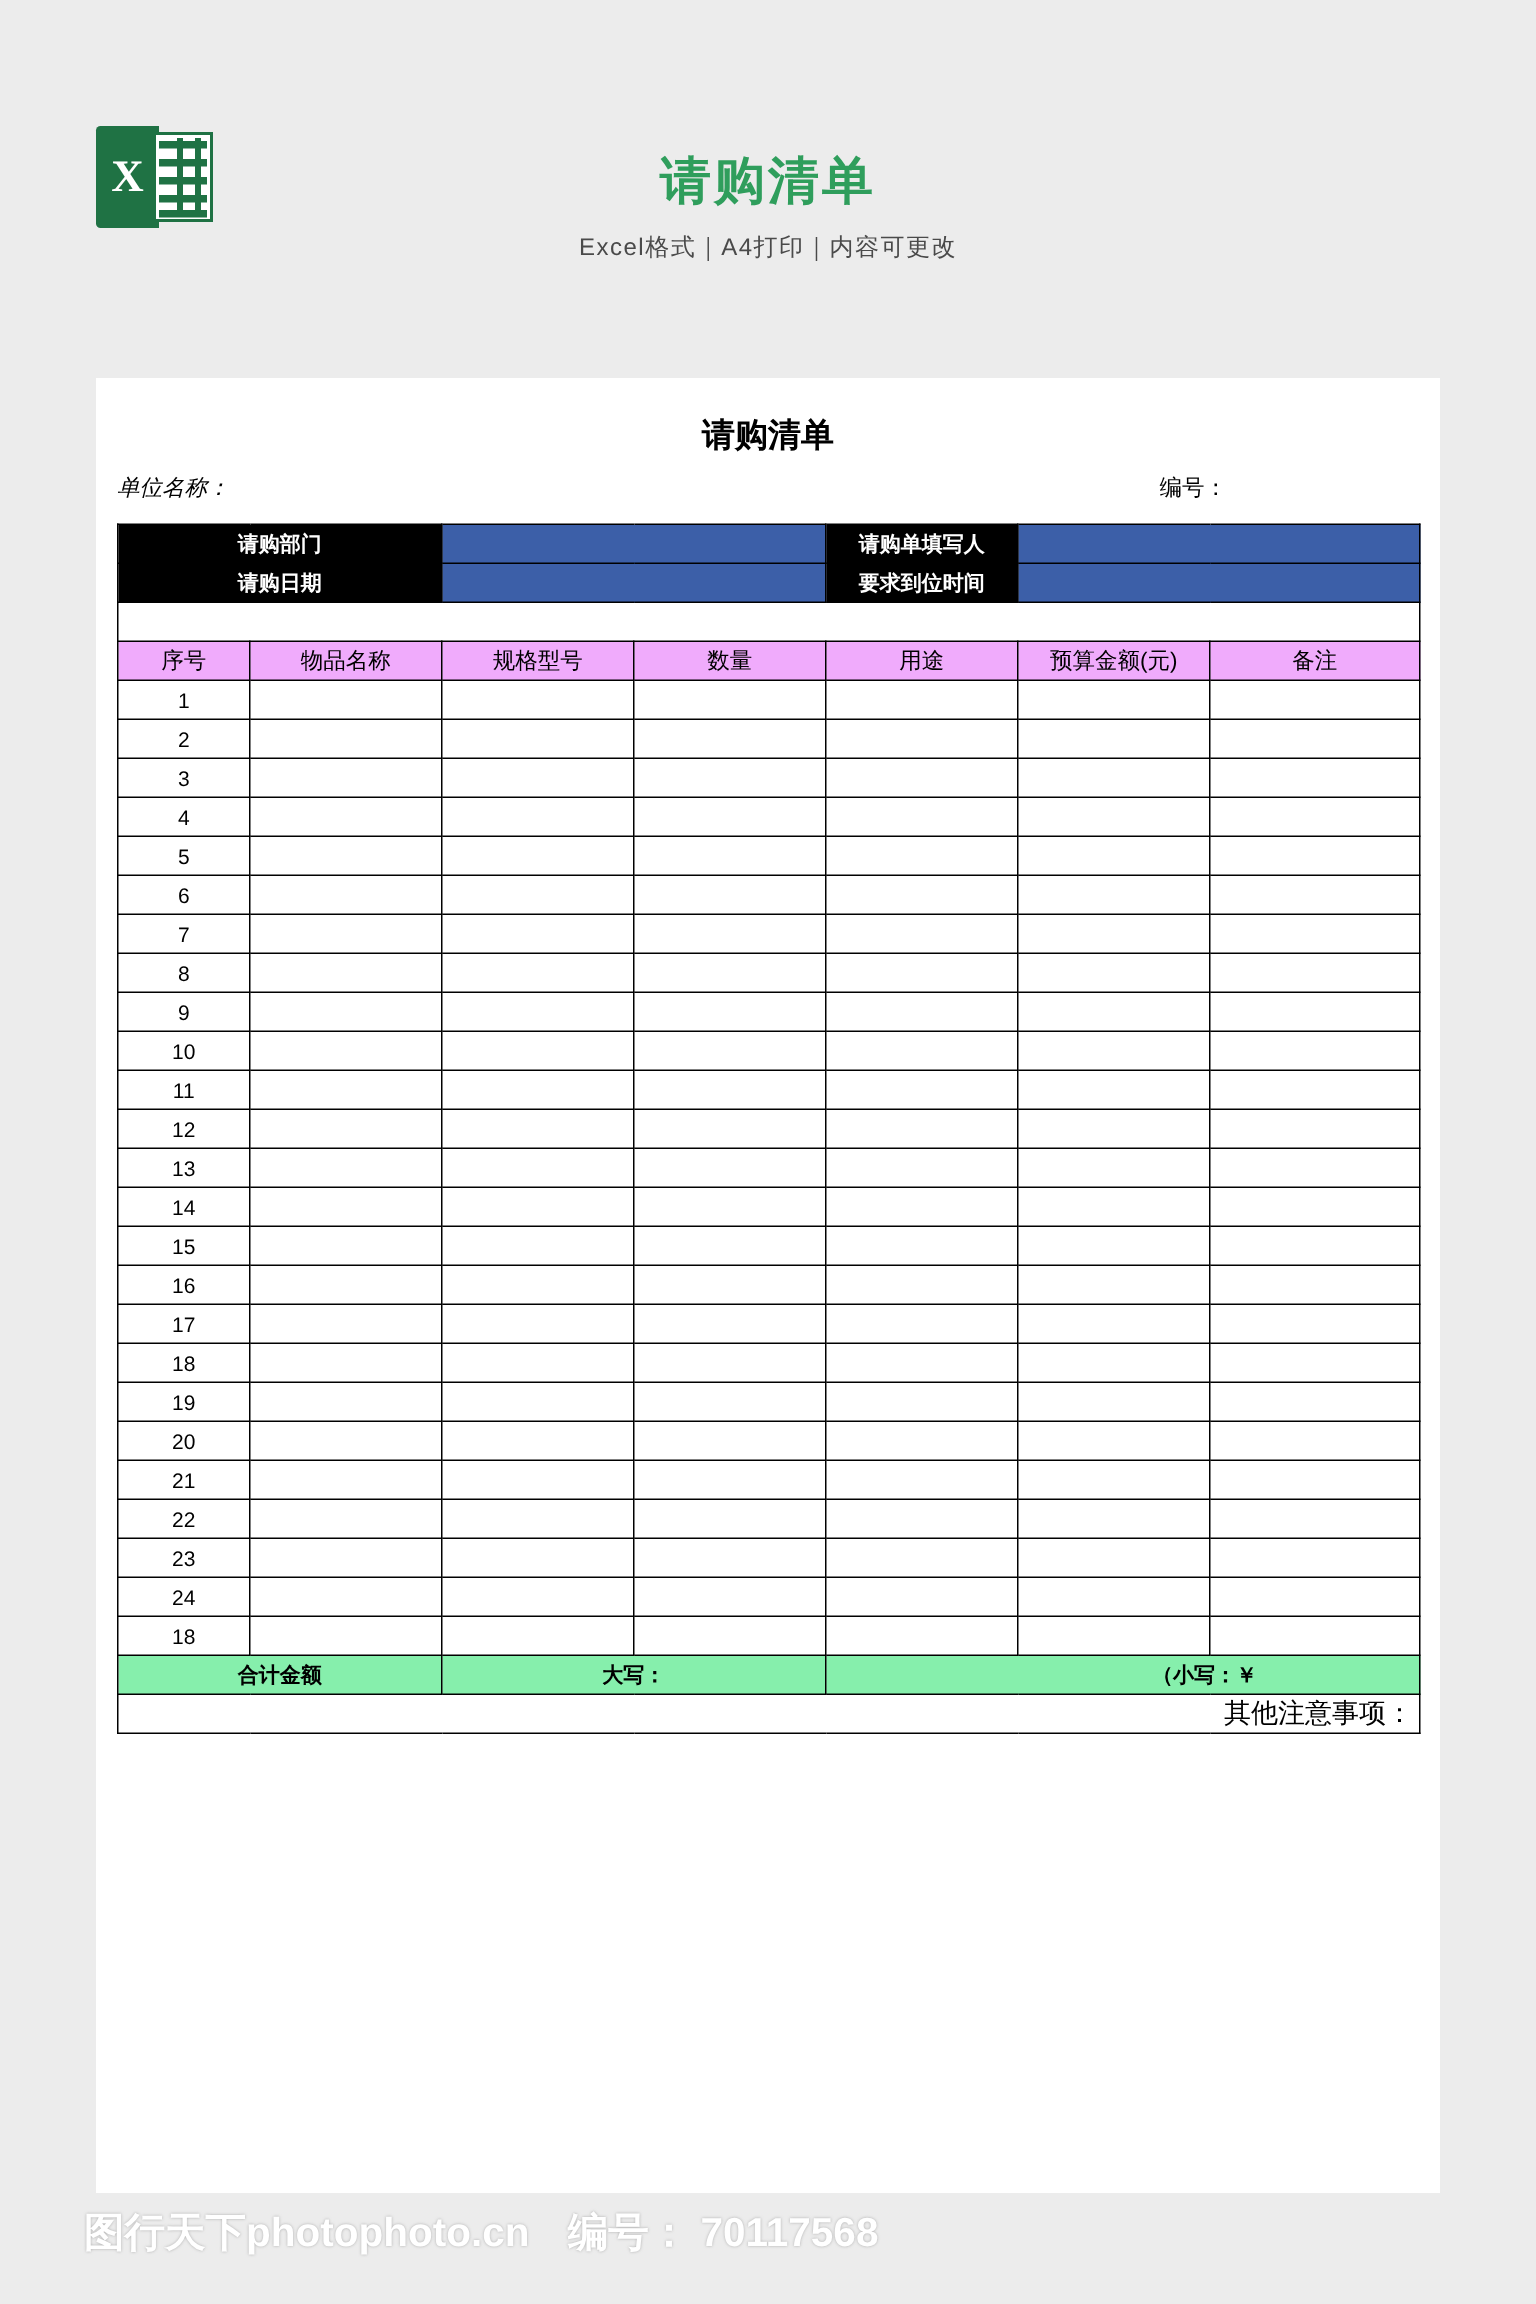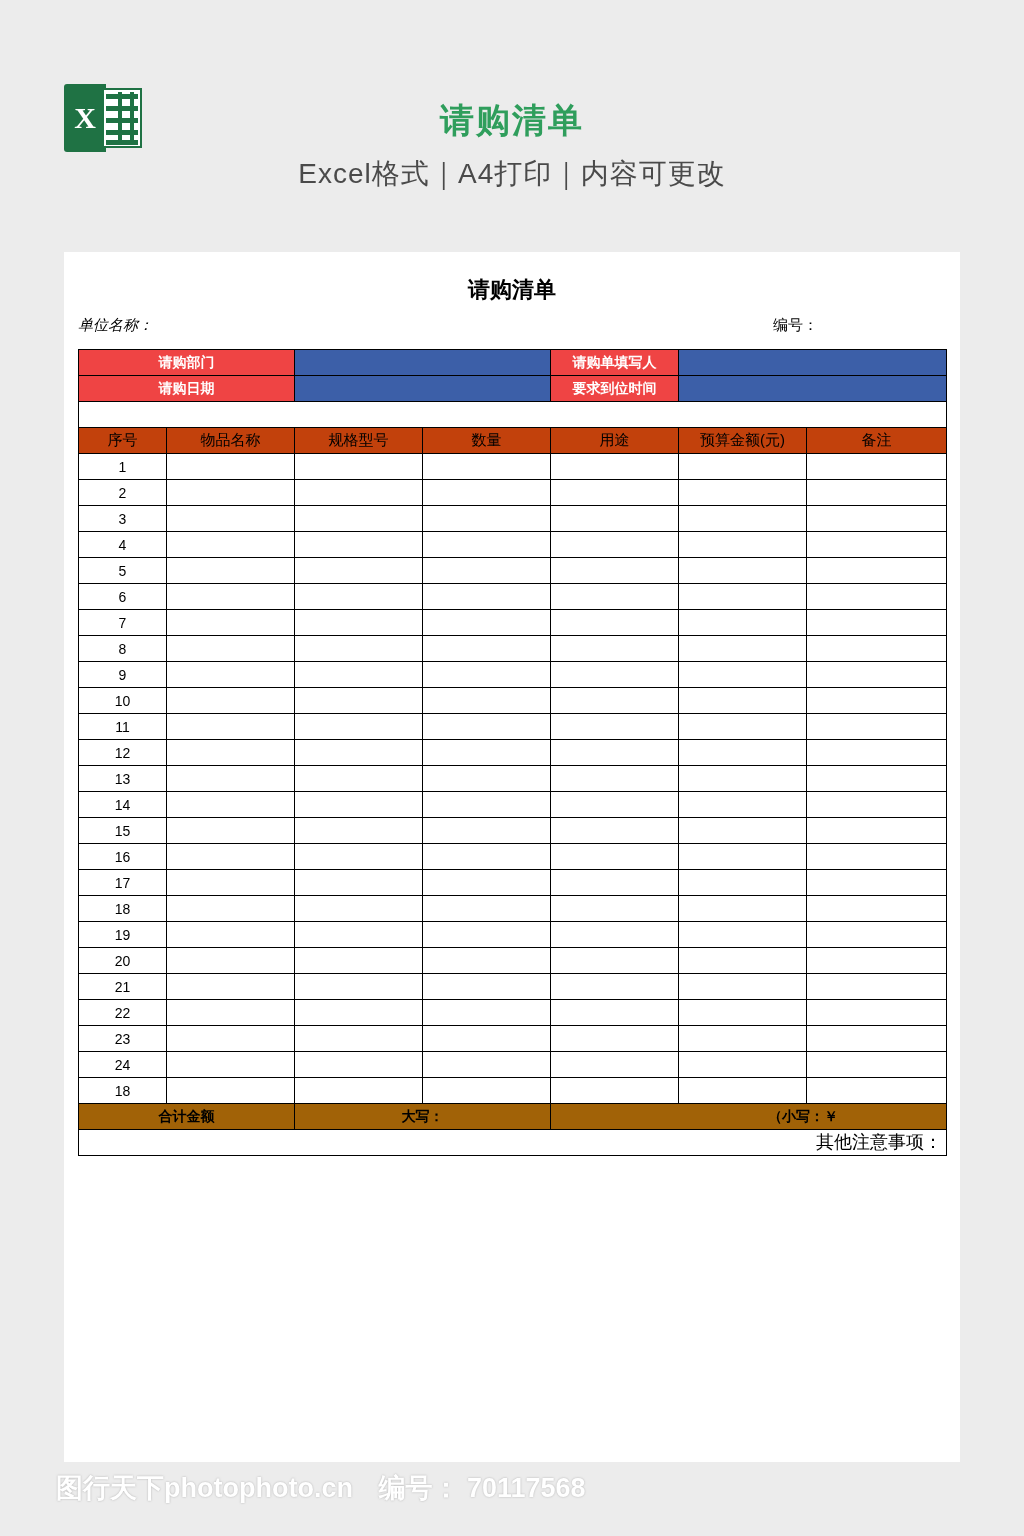--- a/index.html
+++ b/index.html
@@ -88,21 +88,21 @@
     font-weight: bold;
     letter-spacing: 2px;
   }
   .doc-subtitle {
     position: absolute;
     left: 0;
     top: 155px;
     width: 1024px;
     text-align: center;
     color: #4a4a4a;
-    font-size: 28px;
+    font-size: 16px;
     letter-spacing: 1px;
   }
 
   
   .sheet-page {
     position: absolute;
     left: 64px;
     top: 252px;
     width: 896px;
     height: 1210px;
@@ -149,51 +149,51 @@
     table-layout: fixed;
     font-size: 14px;
   }
   table.grid td {
     border: 1px solid #000000;
     height: 25px;
     padding: 0 4px;
     color: #000;
   }
   .blue {
-    background: #ef4444;
+    background: #000000;
     color: #ffffff !important;
     font-weight: bold;
     text-align: center;
   }
   .blue-empty {
     background: #3c5fa8;
   }
   .spacer td {
     border-left: 1px solid #000;
     border-right: 1px solid #000;
     border-top: none;
     border-bottom: 1px solid #000;
     height: 26px;
     background: #fff;
   }
   .colhead td {
     text-align: center;
     font-weight: normal;
     font-size: 15px;
     height: 30px;
-    background: #c2410c;
+    background: #f0abfc;
   }
   .datarow td {
     height: 26px;
   }
   .datarow td.idx {
     text-align: center;
   }
   .total-row td {
-    background: #a16207;
+    background: #86efac;
     color: #ffffff;
     font-weight: bold;
     height: 28px;
   }
   .total-row td.label {
     text-align: center;
   }
   .total-row td.left {
     text-align: center;
   }

